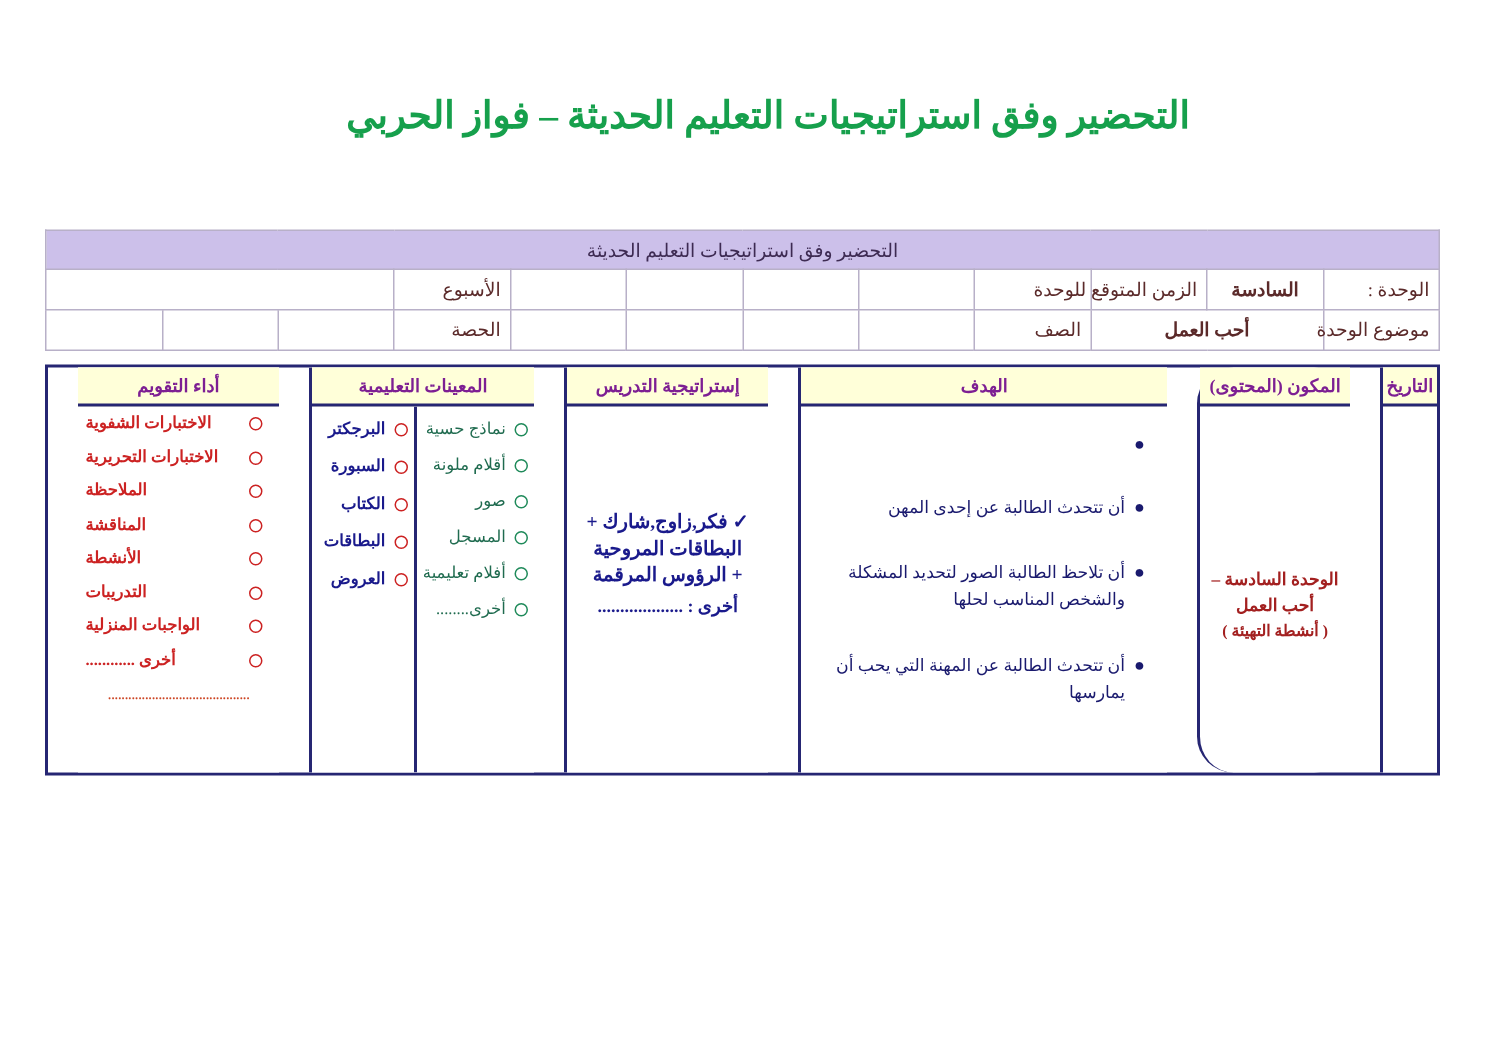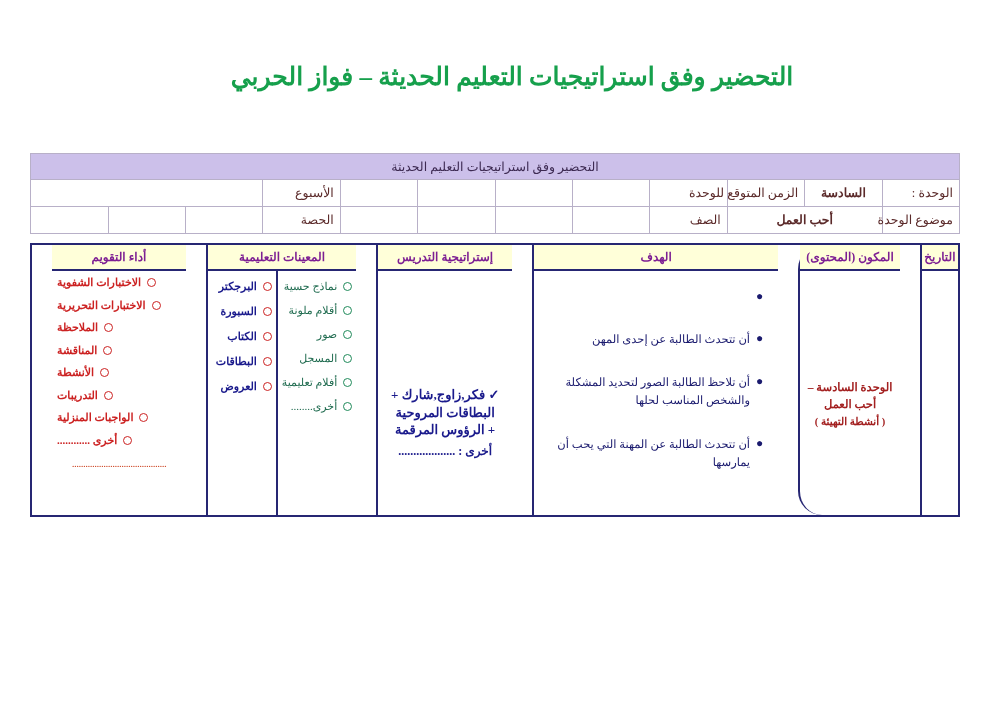--- a/index.html
+++ b/index.html
@@ -99,21 +99,21 @@
     position: relative;
     padding: 6px 5px;
     overflow: hidden;
   }
 
   
   .c-day      { width: 38px; }
   .c-date     { width: 42px; }
   .c-content  { width: 112px; border-radius: 24px; }
   .c-goal     { width: 272px; }
-  .c-strategy { width: 150px; gap: 47px; }
+  .c-strategy { width: 150px; }
   .c-aids     { width: 166px; }
   .c-eval     { width: 148px; }
 
   
   .aids-split { display: flex; flex-direction: row; height: 100%; }
   .aids-sub { flex: 1; padding: 10px 4px 0 4px; }
   .aids-sub.right-sub { border-left: 2px solid #262673; }
 
   
   .opt-list { list-style: none; margin: 0; padding: 0; }
@@ -130,21 +130,21 @@
     border-radius: 50%;
     border: 1.6px solid #cc2222;
     flex: 0 0 auto;
   }
   .circ.green { border-color: #1f8a5a; }
   .opt-txt { line-height: 1; }
   .red-txt   { color: #cc2222; font-weight: bold; }
   .green-txt { color: #1f6b4f; }
   .blue-txt  { color: #1a1a8c; font-weight: bold; }
 
-  .eval-list .opt { margin-bottom: 11.5px; justify-content: flex-end; }
+  .eval-list .opt { margin-bottom: 11.5px; justify-content: space-between; }
   .eval-list { padding-right: 6px; }
   .dots-line {
     color: #cc4422;
     font-size: 11px;
     letter-spacing: -0.5px;
     text-align: center;
     margin-top: 8px;
     white-space: nowrap;
     overflow: hidden;
   }

